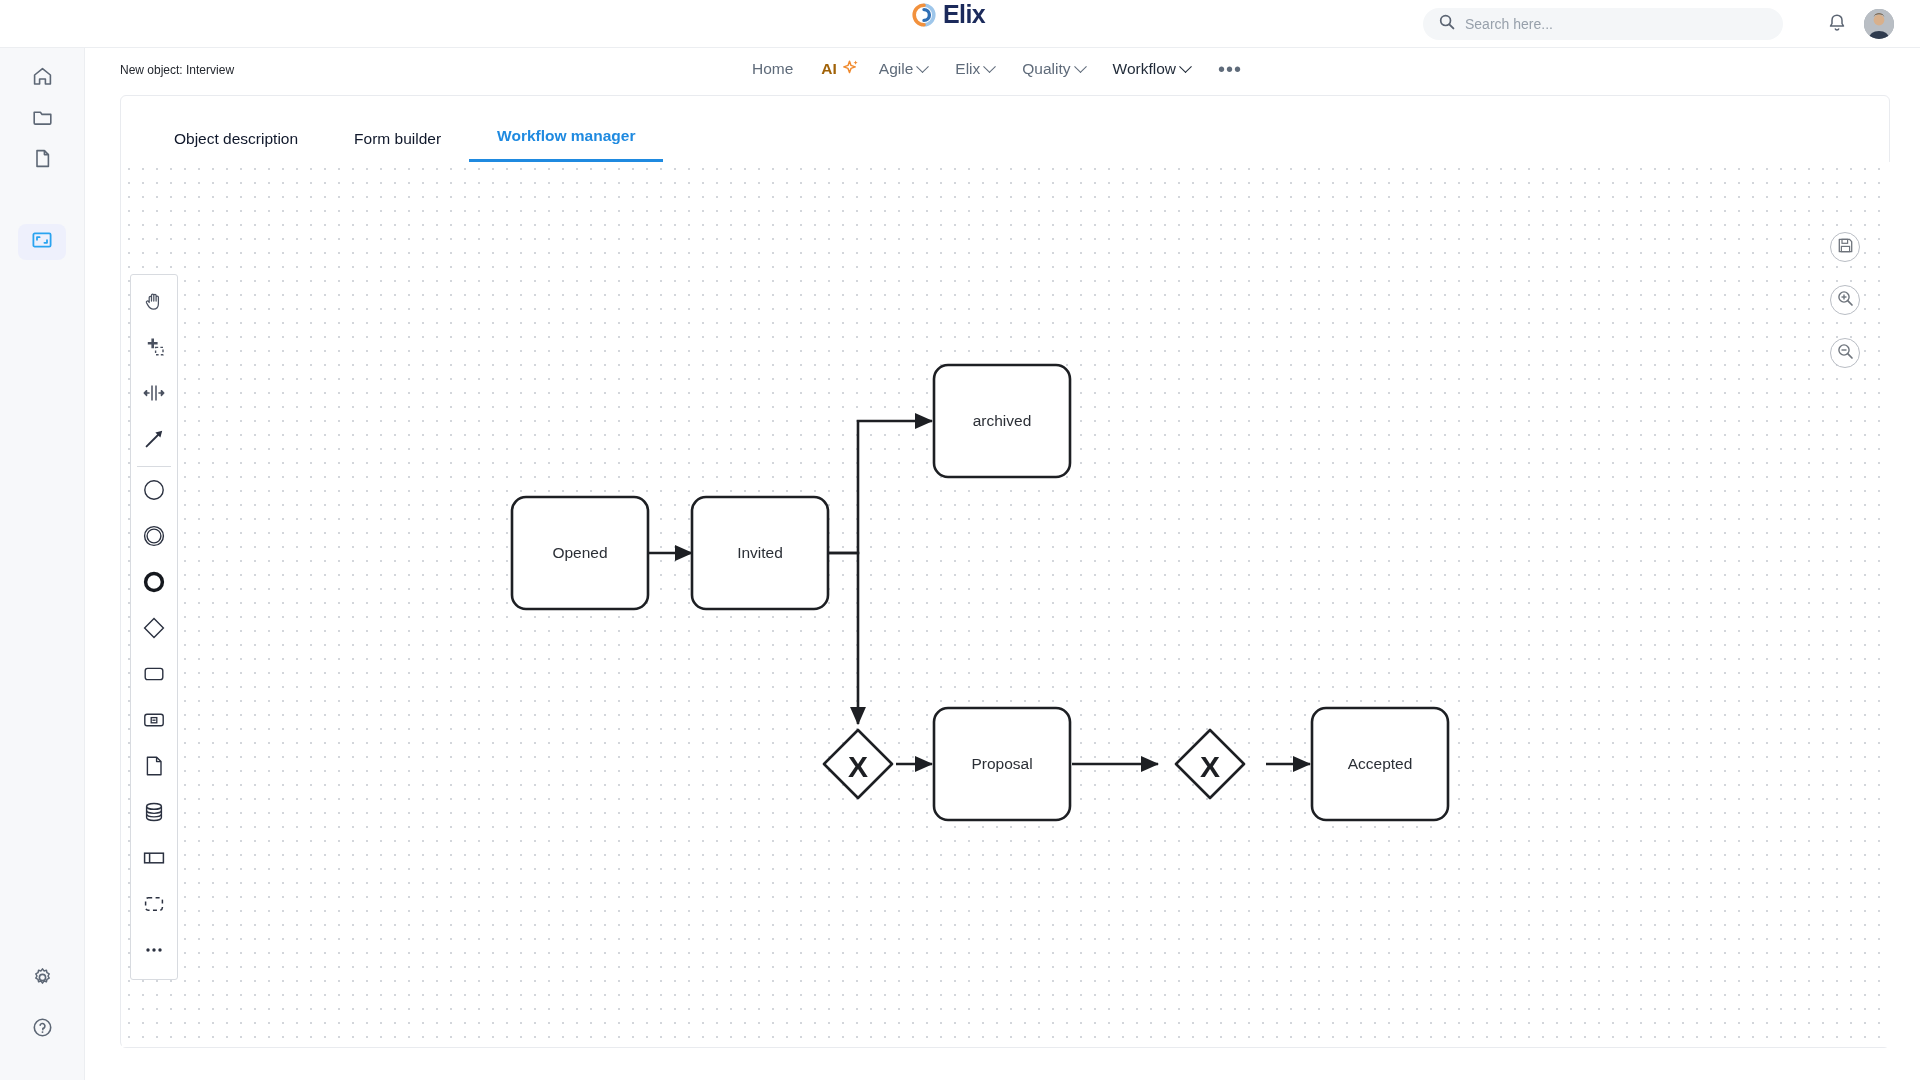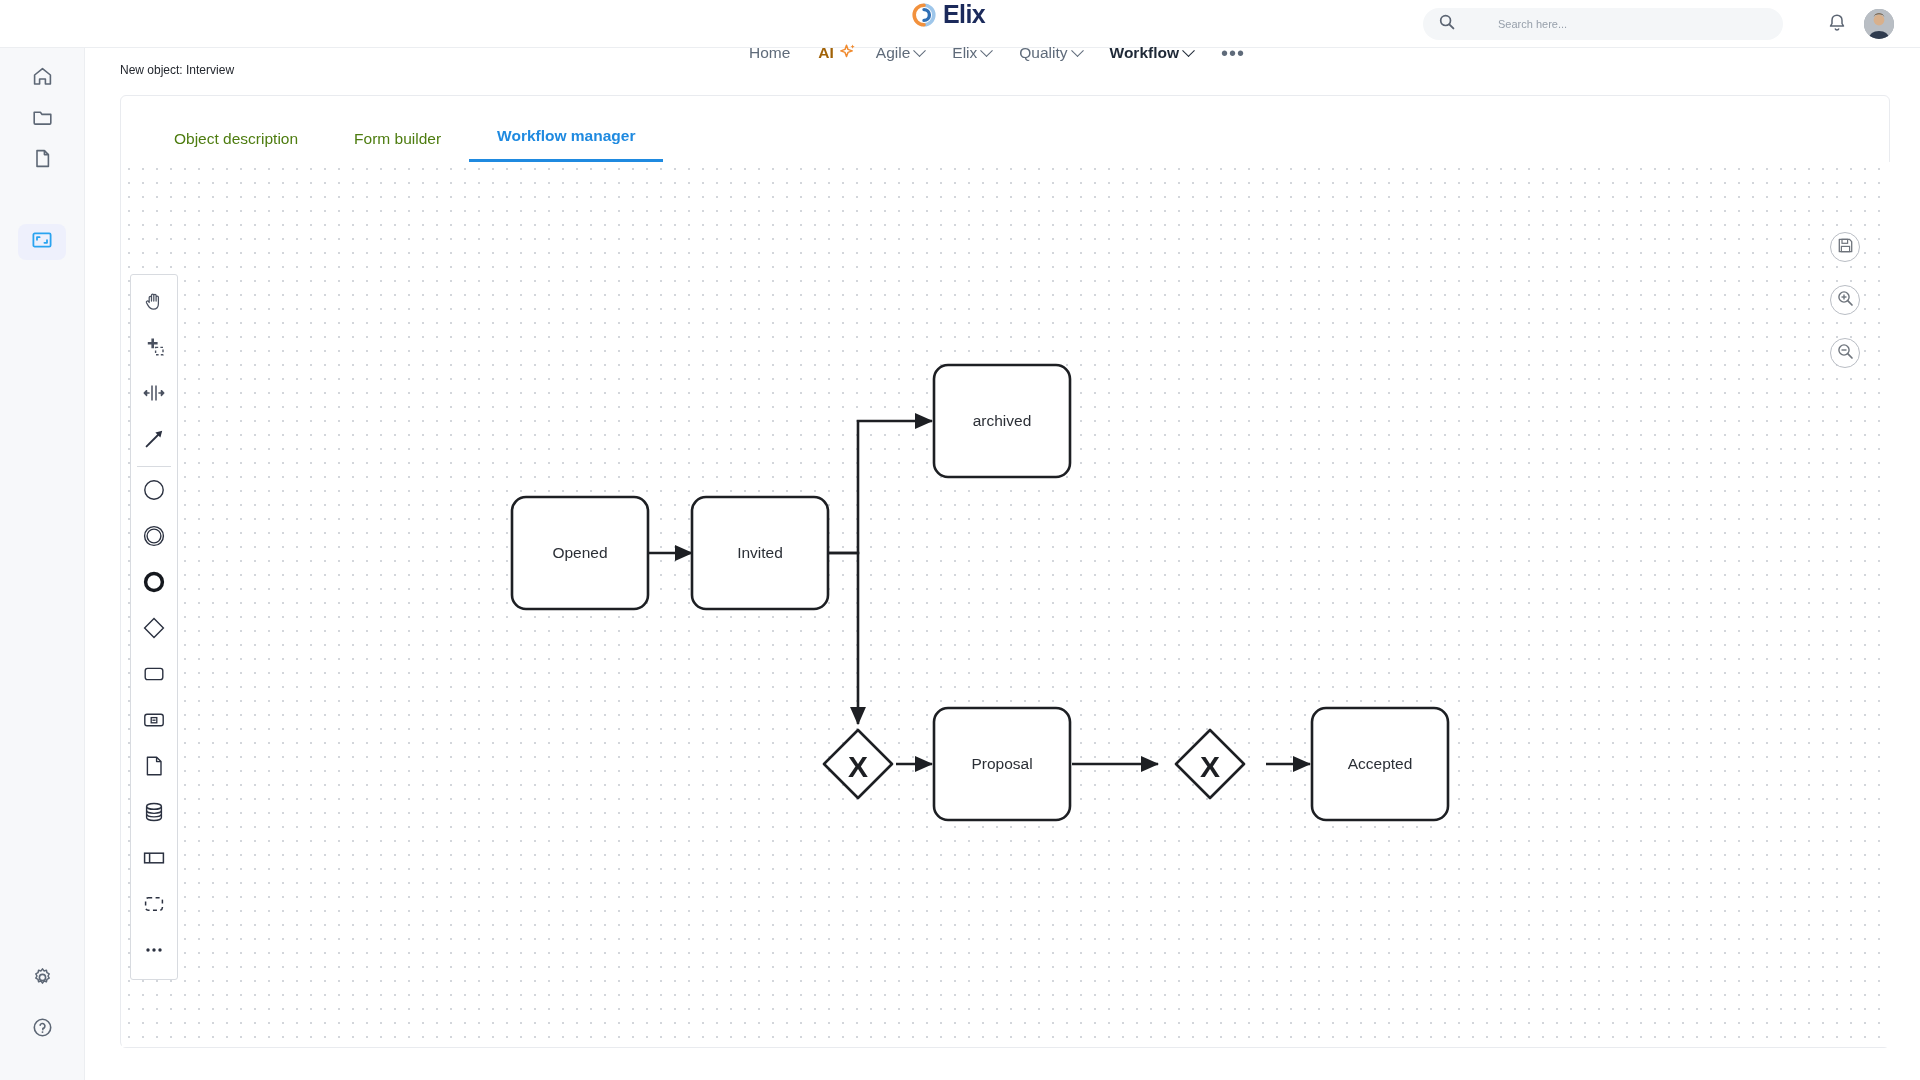--- a/index.html
+++ b/index.html
@@ -24,47 +24,47 @@
     display: flex; align-items: center; gap: 6px;
     margin-left: 22px; width: 120px;
   }
   .logo-mark { width: 26px; height: 26px; flex: none; }
   .logo-text {
     font-size: 25px; font-weight: bold; color: #1b2a5b;
     letter-spacing: -0.6px;
   }
   .nav {
     display: flex; align-items: center; gap: 0px;
-    margin-left: 74px; height: 48px;
+    margin-left: 74px; height: 48px; margin-top: 16px;
   }
   .nav-item {
     display: flex; align-items: center; gap: 5px;
     font-size: 15.5px; color: #5f6b7a;
     padding: 0 14px; height: 48px; cursor: pointer;
     white-space: nowrap;
   }
-  .nav-item.active { color: #1f2937; font-weight: bold; }
+  .nav-item.active { color: #1f2937; font-weight: normal; }
   .nav-item.ai { color: #a16207; font-weight: bold; padding-right: 6px; }
   .caret {
     display: inline-block; width: 9px; height: 9px;
     border-right: 1.6px solid #5f6b7a; border-bottom: 1.6px solid #5f6b7a;
     transform: rotate(45deg) translate(-2px,-2px);
   }
   .nav-item.active .caret { border-color: #1f2937; }
   .dots-nav { font-size: 20px; color: #5f6b7a; letter-spacing: 1px;
               padding: 0 14px; cursor: pointer; line-height: 10px; }
 
   .search-box {
     position: absolute; left: 1423px; top: 8px;
     width: 360px; height: 32px;
     background: #f4f6f8; border-radius: 16px;
     display: flex; align-items: center; gap: 10px;
     padding-left: 16px; cursor: text;
   }
-  .search-ph { font-size: 11px; color: #97a0ab; margin-left: 33px; }
+  .search-ph { font-size: 14px; color: #97a0ab; }
 
   .bell { position: absolute; left: 1826px; top: 12px; cursor: pointer; }
   .avatar {
     position: absolute; left: 1864px; top: 9px;
     width: 30px; height: 30px; border-radius: 50%;
     background: #9aa3ad; overflow: hidden; cursor: pointer;
   }
 
   
   .rail {
@@ -95,21 +95,21 @@
     background: #ffffff;
     border: 1px solid #e9ebef;
     border-radius: 6px;
   }
   .tabs {
     position: absolute; left: 0; top: 0;
     height: 66px; display: flex; align-items: flex-end;
     padding-left: 25px;
   }
   .tab {
-    font-size: 15.5px; color: #4d7c0f;
+    font-size: 15.5px; color: #0f172a;
     padding: 0 28px 14px 28px; cursor: pointer; white-space: nowrap;
   }
   .tab.active {
     color: #1f8ae0; font-weight: bold;
     border-bottom: 3px solid #1f8ae0;
     margin-top: 8px;
   }
 
   
   .canvas {

